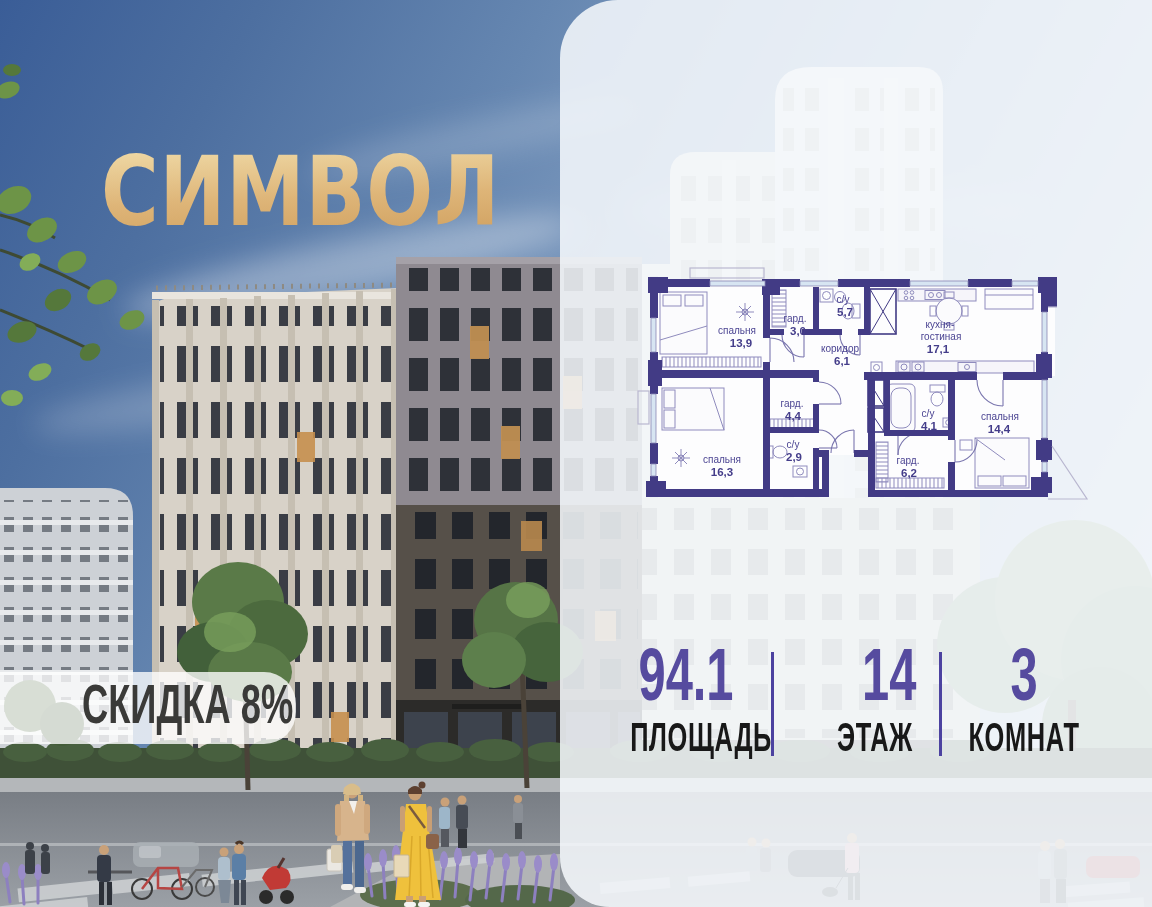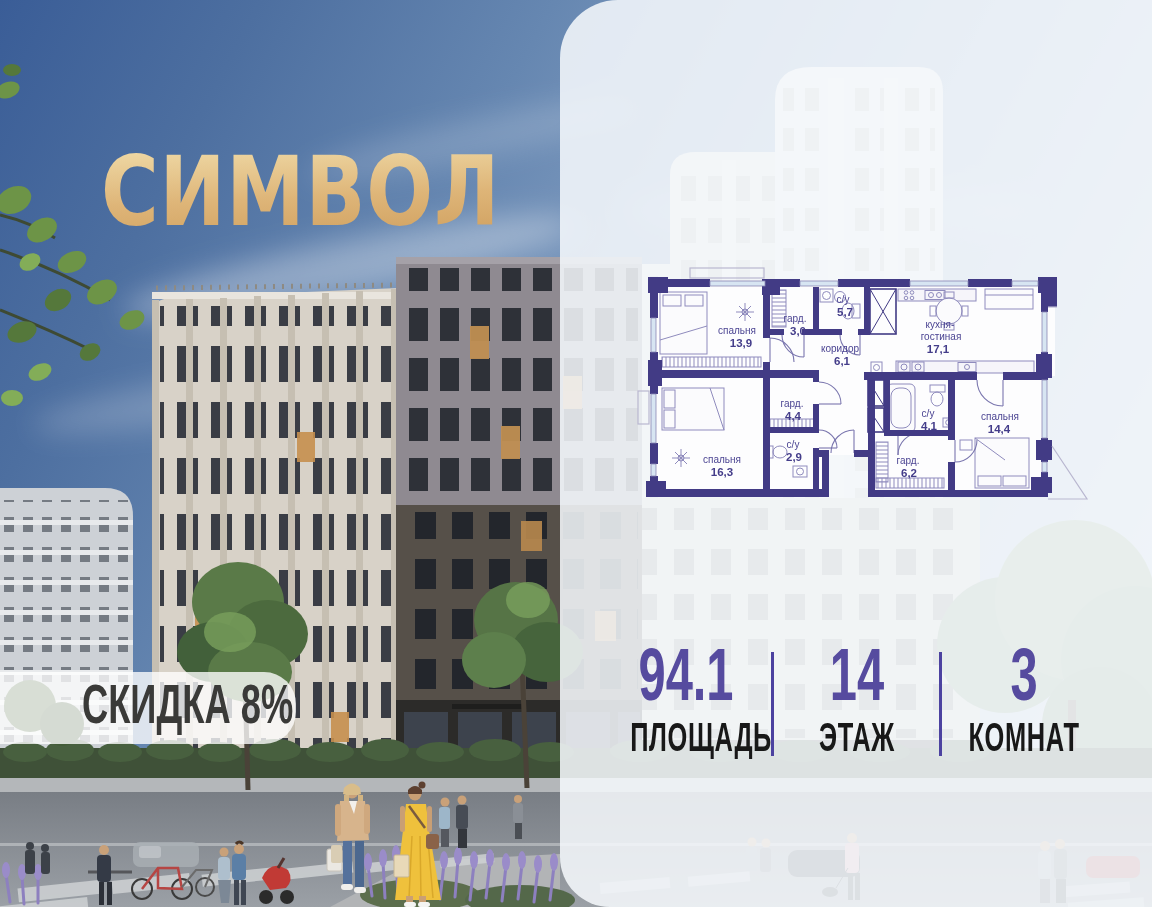--- a/index.html
+++ b/index.html
@@ -33,21 +33,21 @@
   
   #plan{position:absolute;left:630px;top:262px;}
   .rname{font-family:"Liberation Sans",sans-serif;font-size:10px;fill:#4b4492;text-anchor:middle;}
   .rarea{font-family:"Liberation Sans",sans-serif;font-size:11.5px;font-weight:700;fill:#443d8a;text-anchor:middle;}
   
   .stat{position:absolute;top:645px;width:180px;text-align:center;}
   .stat-value{font-size:74px;font-weight:700;line-height:60px;color:#564b9f;
     transform:scaleX(.66);transform-origin:50% 50%;white-space:nowrap;}
   .stat-label{margin-top:14px;font-size:41px;font-weight:700;line-height:36px;color:#181818;
     transform:scaleX(.62);transform-origin:50% 50%;white-space:nowrap;letter-spacing:1px;}
-  .s1{left:596px;} .s2{left:767px;} .s3{left:934px;}
+  .s1{left:596px;} .s2{left:767px;text-align:right;} .s3{left:934px;}
   .vdiv{position:absolute;top:652px;width:3px;height:104px;background:#4c42a0;}
   .d1{left:771px;} .d2{left:939px;}
 </style>
 </head>
 <body>
 
 <div class="card">
 
   <div class="sky"></div>
   <div class="cloud c1"></div>

